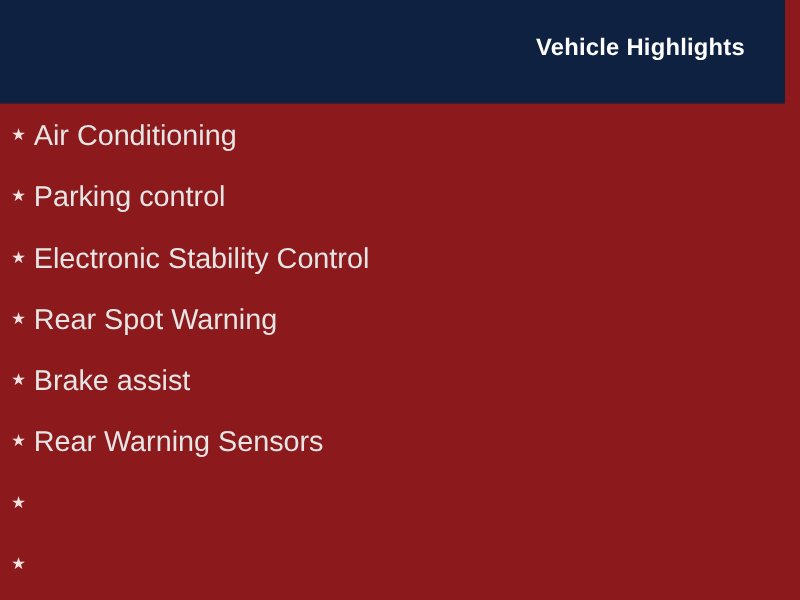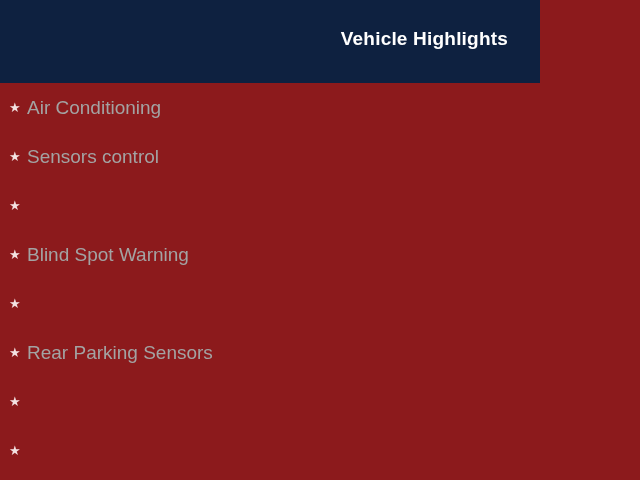--- a/index.html
+++ b/index.html
@@ -13,21 +13,21 @@
     height: 480px;
     overflow: hidden;
     background: #8c1a1c;
     font-family: "Liberation Sans", sans-serif;
     -webkit-font-smoothing: antialiased;
   }
   #header-bar {
     position: absolute;
     left: 0;
     top: 0;
-    width: 540px;
+    width: 628px;
     height: 83px;
     background: #0e2140;
     box-sizing: border-box;
   }
   #header-title {
     position: absolute;
     right: 32px;
     top: 28px;
     color: #ffffff;
     font-size: 19px;
@@ -64,22 +64,22 @@
   .bullet-star {
     display: inline-block;
     width: 18px;
     flex: 0 0 18px;
     color: #f3e2e2;
     font-size: 13px;
     line-height: 1;
     text-align: left;
   }
   .highlight-label {
-    color: #a3a3a3;
-    font-size: 19px;
+    color: #e5e5e5;
+    font-size: 23px;
     line-height: 20px;
     white-space: nowrap;
   }
 </style>
 </head>
 <body>
 
 <div id="screen">
 
   <div id="header-bar">
@@ -89,39 +89,41 @@
   <div id="body-panel">
     <ul id="highlights-list">
 
       <li class="highlight-item">
         <span class="bullet-star">★</span>
         <span class="highlight-label">Air Conditioning</span>
       </li>
 
       <li class="highlight-item">
         <span class="bullet-star">★</span>
-        <span class="highlight-label">Sensors control</span>
+        <span class="highlight-label">Parking control</span>
       </li>
 
       <li class="highlight-item">
         <span class="bullet-star">★</span>
+        <span class="highlight-label">Electronic Stability Control</span>
       </li>
 
       <li class="highlight-item">
         <span class="bullet-star">★</span>
-        <span class="highlight-label">Blind Spot Warning</span>
+        <span class="highlight-label">Rear Spot Warning</span>
       </li>
 
       <li class="highlight-item">
         <span class="bullet-star">★</span>
+        <span class="highlight-label">Brake assist</span>
       </li>
 
       <li class="highlight-item">
         <span class="bullet-star">★</span>
-        <span class="highlight-label">Rear Parking Sensors</span>
+        <span class="highlight-label">Rear Warning Sensors</span>
       </li>
 
       <li class="highlight-item">
         <span class="bullet-star">★</span>
       </li>
 
       <li class="highlight-item">
         <span class="bullet-star">★</span>
       </li>
 

